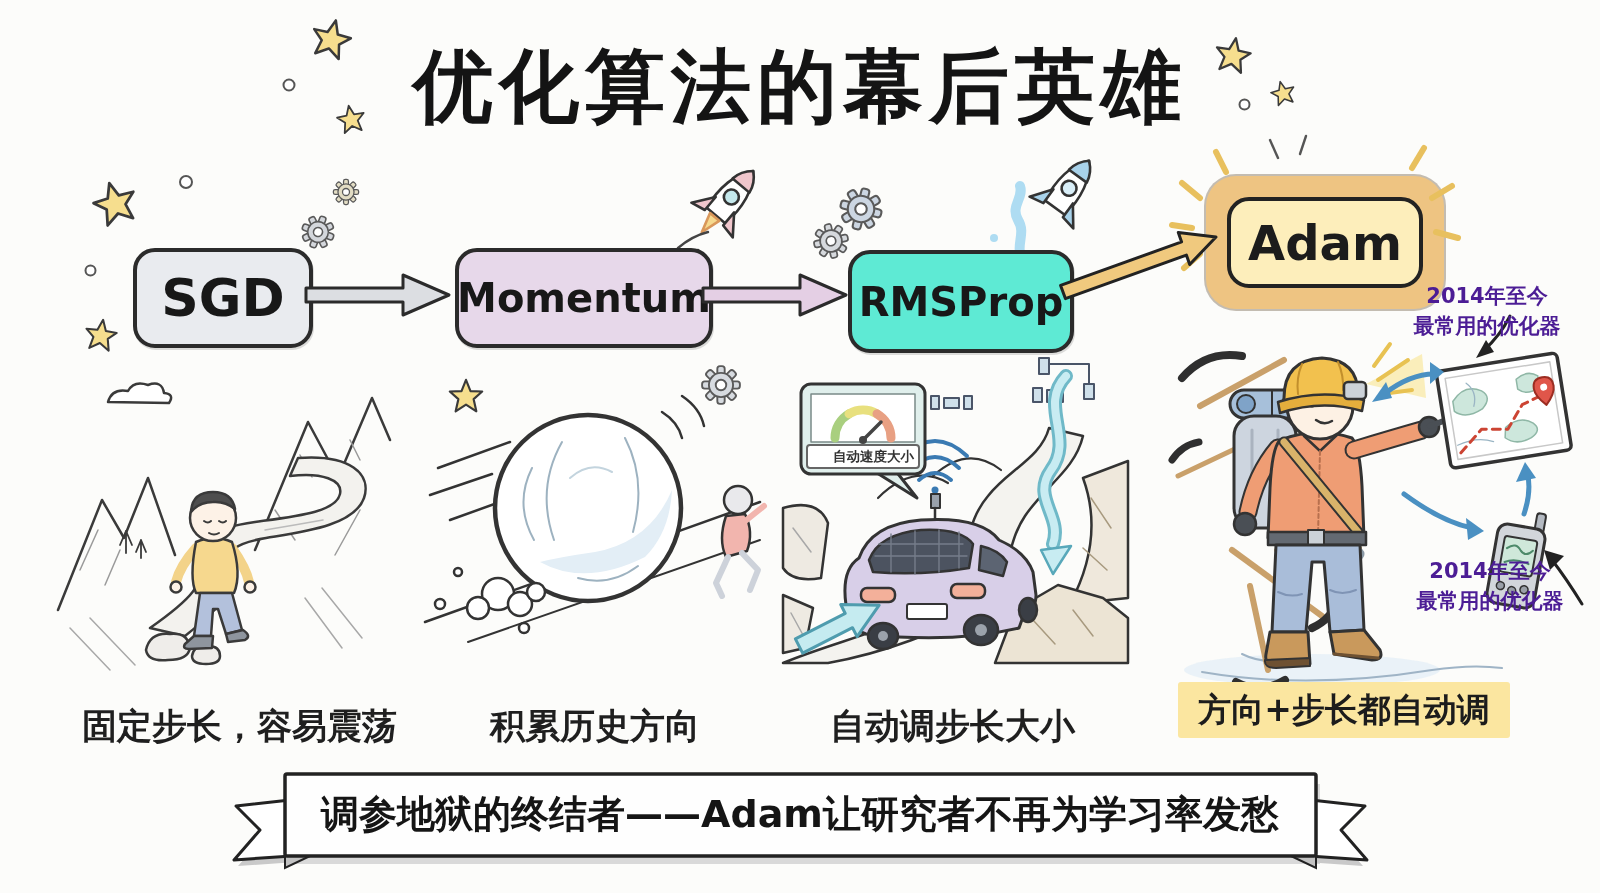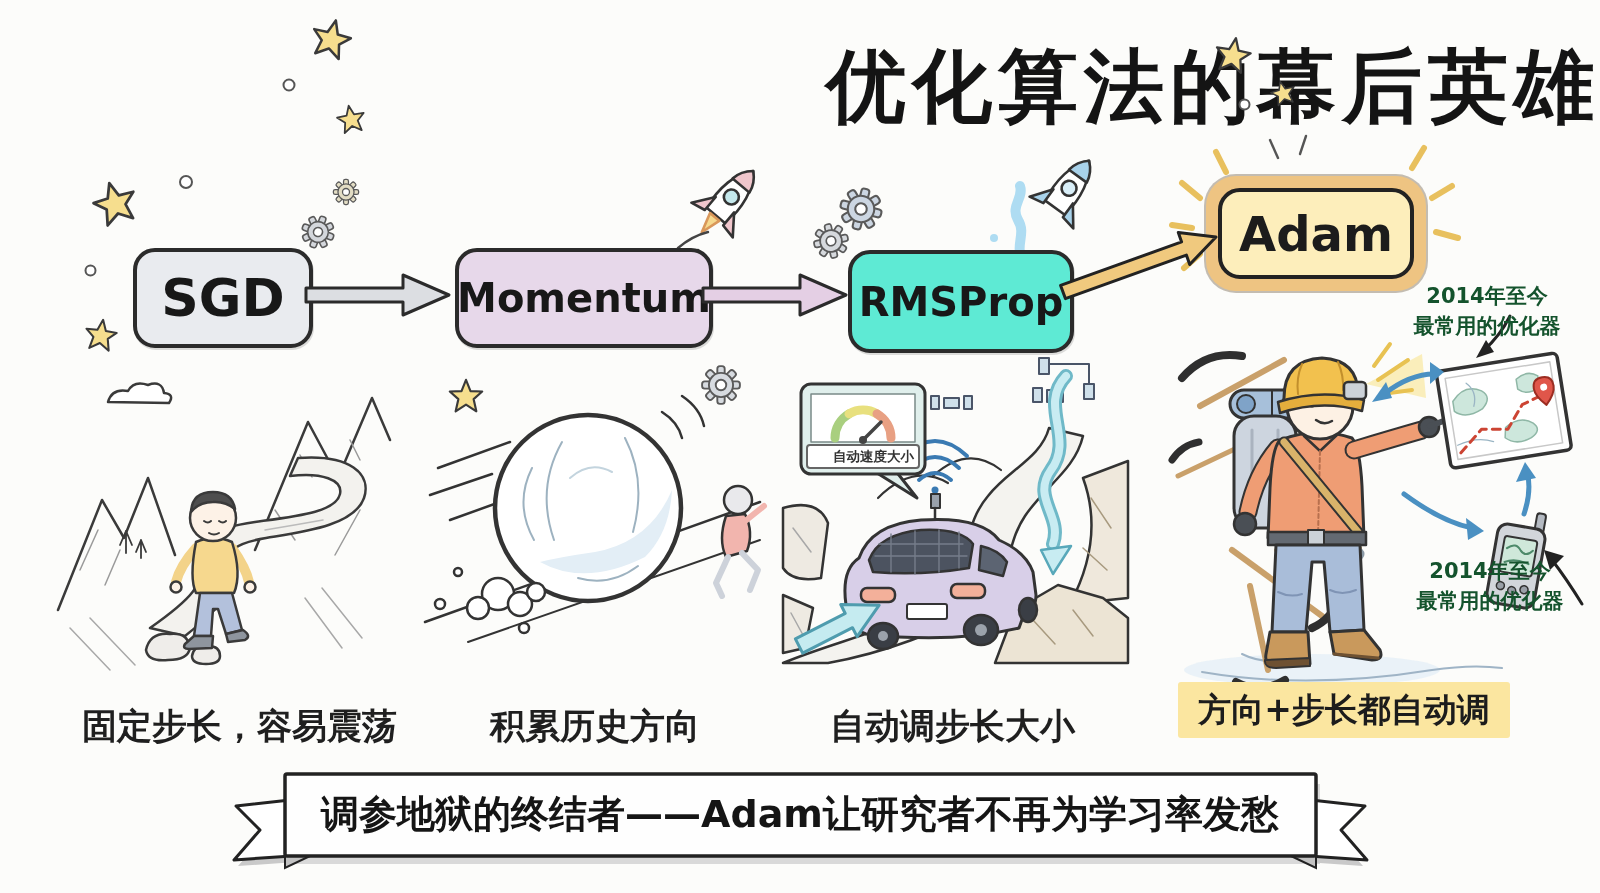--- a/index.html
+++ b/index.html
@@ -1,35 +1,35 @@
 <!DOCTYPE html>
 <html><head>
 <meta charset="utf-8">
 <style>
   html,body{margin:0;padding:0;}
   body{background:#fcfcfa;font-family:"DejaVu Sans",sans-serif;}
   #stage{position:relative;width:1600px;height:893px;background:#fcfcfa;overflow:hidden;color:#1c1c1c;}
   .abs{position:absolute;}
   .deco{position:absolute;overflow:visible;}
   svg.scene{position:absolute;overflow:visible;}
-  #title{left:0;top:34px;width:1600px;text-align:right;font-size:80px;font-weight:700;letter-spacing:6px;color:#141414;}
+  #title{left:0;top:34px;width:1600px;text-align:center;font-size:80px;font-weight:700;letter-spacing:6px;color:#141414;}
   .flowbox{position:absolute;display:flex;align-items:center;justify-content:center;
     border:4px solid #2b2b2b;border-radius:22px;font-weight:700;color:#181818;
     box-shadow:1px 2px 0 rgba(120,120,120,.25);}
   .box-sgd{left:133px;top:248px;width:172px;height:92px;background:#e9ebef;font-size:52px;}
   .box-momentum{left:455px;top:248px;width:250px;height:92px;background:#e7d8ea;font-size:40px;}
   .box-rmsprop{left:848px;top:250px;width:218px;height:95px;background:#5eead4;font-size:40px;}
   .adam-outer{position:absolute;left:1206px;top:176px;width:204px;height:99px;background:#eec482;
-    border-radius:30px;padding:8px;box-shadow:0 0 0 2px rgba(90,70,40,.35);display:flex;align-items:center;justify-content:center;}
+    border-radius:30px;padding:17px;box-shadow:0 0 0 2px rgba(90,70,40,.35);display:flex;align-items:center;justify-content:center;}
   .adam-inner{width:188px;height:83px;background:#fdeebb;border:4.5px solid #222;border-radius:22px;
     display:flex;align-items:center;justify-content:center;font-size:48px;font-weight:700;}
   .caption{position:absolute;font-size:35px;font-weight:700;color:#1f1f1f;text-align:center;white-space:nowrap;margin-top:12px;}
   .cap-hl{position:absolute;left:1178px;top:682px;width:332px;height:56px;background:#fbe6a0;border-radius:3px;
     display:flex;align-items:center;justify-content:center;font-size:33px;font-weight:700;white-space:nowrap;}
-  .annotation{position:absolute;text-align:center;font-size:21px;font-weight:600;line-height:30px;color:#14532d;}
+  .annotation{position:absolute;text-align:center;font-size:21px;font-weight:600;line-height:30px;color:#4c1d95;}
   #sign-label{position:absolute;left:806px;top:445px;width:108px;height:23px;line-height:23px;text-align:right;
     font-size:13.5px;font-weight:600;color:#333;}
   #banner-text{position:absolute;left:285px;top:783px;width:1030px;height:62px;display:flex;align-items:center;
     justify-content:center;font-size:38px;font-weight:700;color:#151515;white-space:nowrap;}
 </style>
 </head>
 <body>
 
 <div id="stage">
 

